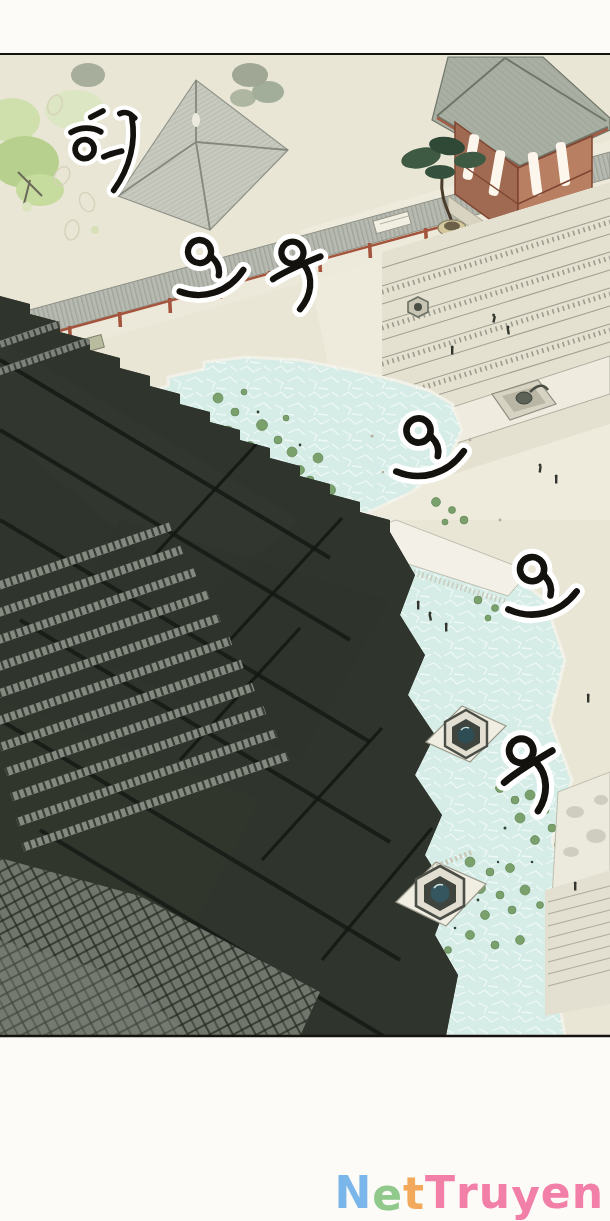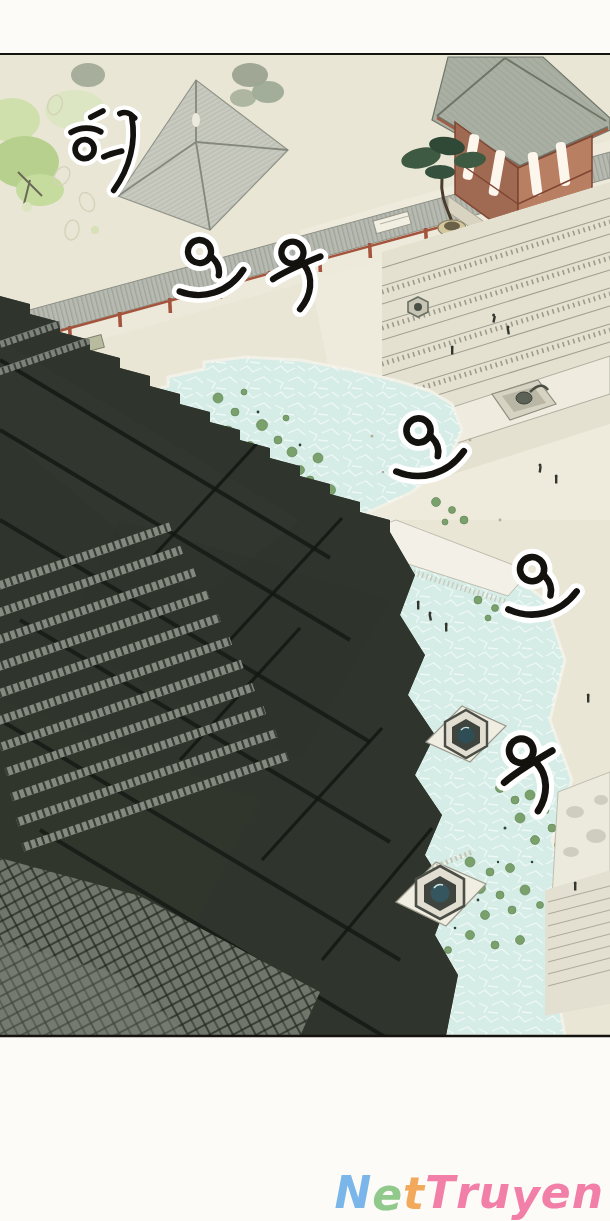--- a/index.html
+++ b/index.html
@@ -2,21 +2,21 @@
 <html><head>
 <meta charset="utf-8">
 <style>
   html,body{margin:0;padding:0;background:#ffffff;}
   .canvas{position:relative;width:610px;height:1221px;background:#fcfbf7;overflow:hidden;
           font-family:"DejaVu Sans","Liberation Sans",sans-serif;}
   .canvas svg{position:absolute;left:0;top:0;display:block;}
   .sfx-outline{stroke:#ffffff;stroke-width:15;}
   .sfx-ink{stroke:#14120e;stroke-width:6;}
   .watermark{position:absolute;right:6px;bottom:6px;font-weight:bold;font-size:44px;
-             letter-spacing:1px;line-height:1;user-select:none;font-style:italic;}
+             letter-spacing:1px;line-height:1;user-select:none;}
   .watermark span{display:inline-block;}
   .watermark span:nth-child(2){transform:translateY(2px);}
   .watermark span:nth-child(3){transform:translateY(1px);}
   .watermark span:nth-child(7){transform:translateY(3px);}
 </style>
 </head>
 <body>
 
 <div class="canvas">
 <svg width="610" height="1221" viewBox="0 0 610 1221" xmlns="http://www.w3.org/2000/svg">

